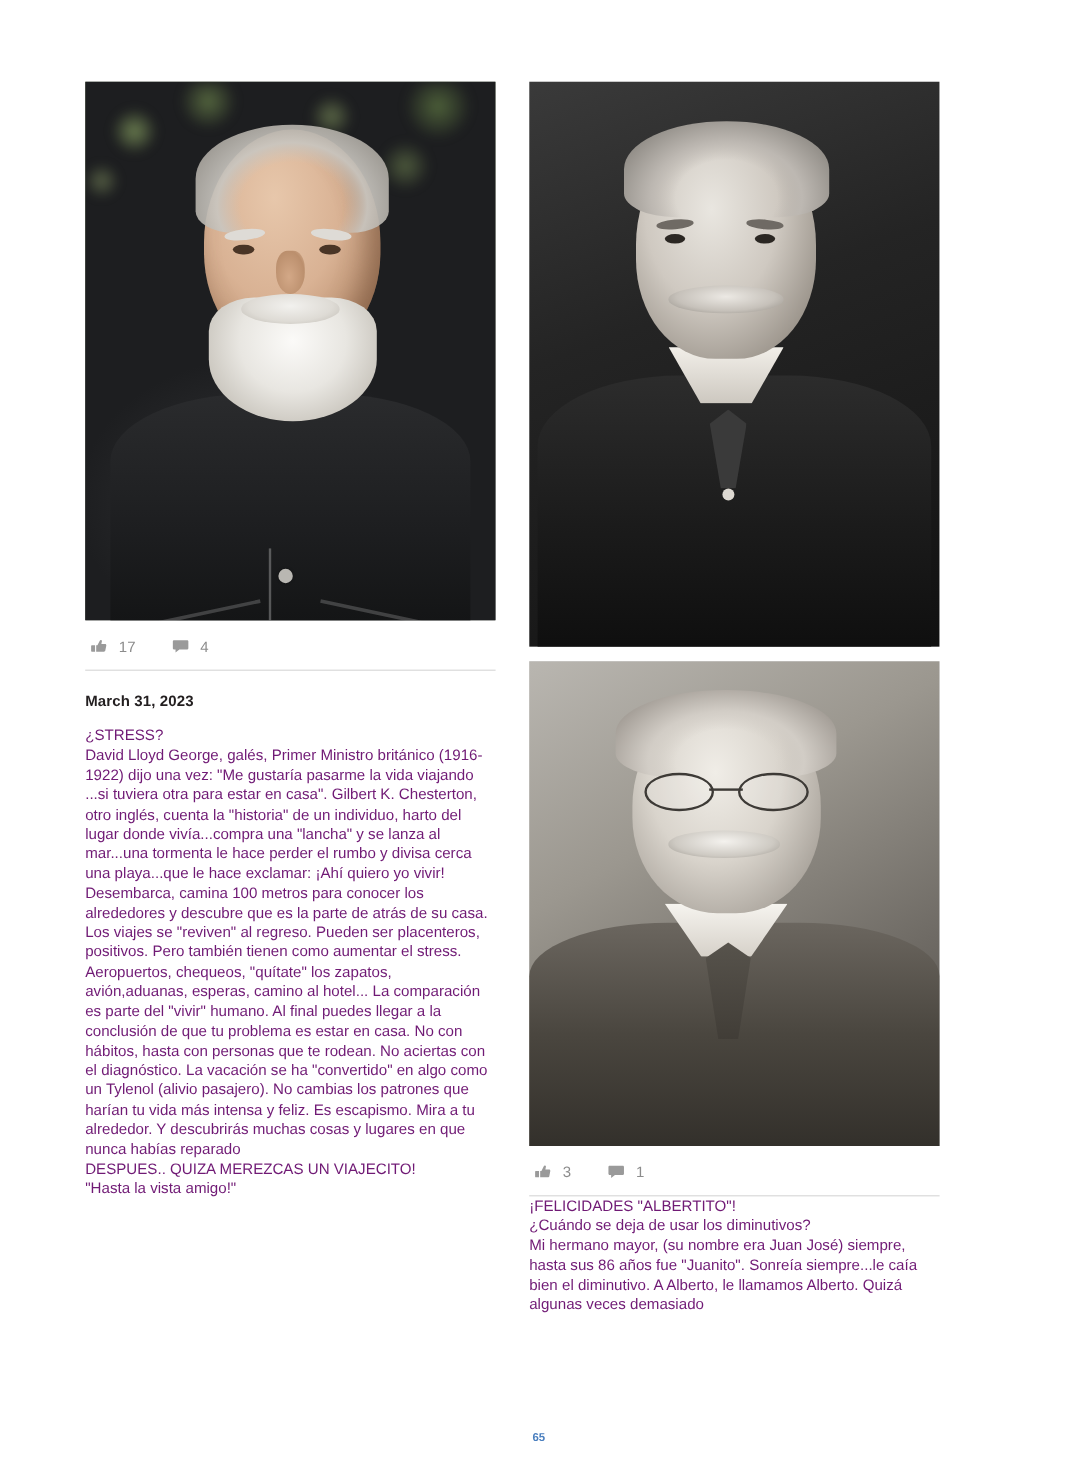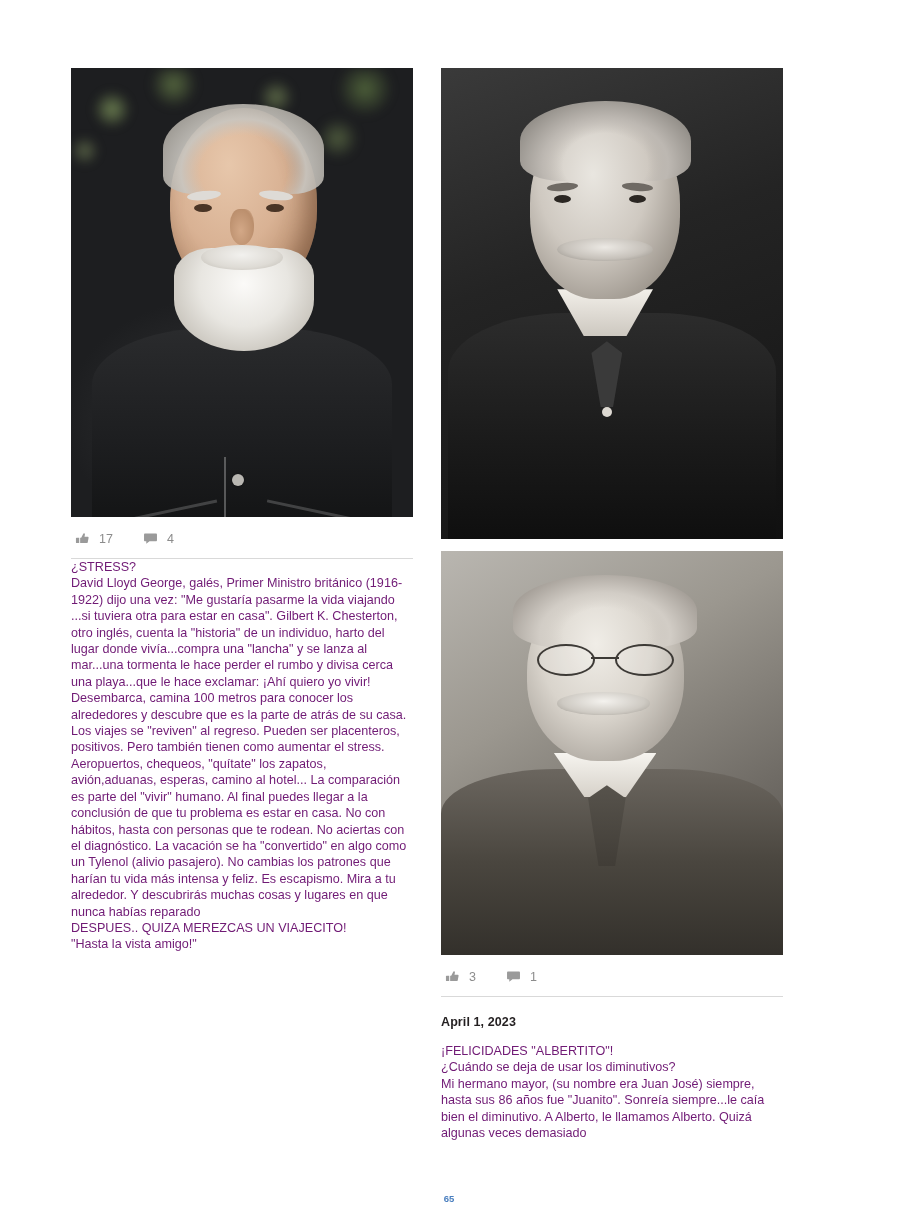--- a/index.html
+++ b/index.html
@@ -446,20 +446,21 @@
         <div class="reaction">
           <span class="icon-comment">
             <svg viewBox="0 0 16 16" width="15" height="15" fill="currentColor">
               <path d="M2.2 2.6h11.6c.6 0 1.1.5 1.1 1.1v6.1c0 .6-.5 1.1-1.1 1.1H6.9l-3.4 2.6v-2.6H2.2c-.6 0-1.1-.5-1.1-1.1V3.7c0-.6.5-1.1 1.1-1.1z"></path>
             </svg>
           </span>
           <span class="count">4</span>
         </div>
       </div>
 
+      <div class="post-date">March 31, 2023</div>
       <div class="post-body">¿STRESS?
 David Lloyd George, galés, Primer Ministro británico (1916-1922) dijo una vez: "Me gustaría pasarme la vida viajando ...si tuviera otra para estar en casa". Gilbert K. Chesterton, otro inglés, cuenta la "historia" de un individuo, harto del lugar donde vivía...compra una "lancha" y se lanza al mar...una tormenta le hace perder el rumbo y divisa cerca una playa...que le hace exclamar: ¡Ahí quiero yo vivir! Desembarca, camina 100 metros para conocer los alrededores y descubre que es la parte de atrás de su casa. Los viajes se "reviven" al regreso. Pueden ser placenteros, positivos. Pero también tienen como aumentar el stress. Aeropuertos, chequeos, "quítate" los zapatos, avión,aduanas, esperas, camino al hotel... La comparación es parte del "vivir" humano. Al final puedes llegar a la conclusión de que tu problema es estar en casa. No con hábitos, hasta con personas que te rodean. No aciertas con el diagnóstico. La vacación se ha "convertido" en algo como un Tylenol (alivio pasajero). No cambias los patrones que harían tu vida más intensa y feliz. Es escapismo. Mira a tu alrededor. Y descubrirás muchas cosas y lugares en que nunca habías reparado
 DESPUES.. QUIZA MEREZCAS UN VIAJECITO!
 "Hasta la vista amigo!"</div>
     </div>
 
     <div class="col col-right">
 
       <div class="photo photo-2">
         <div class="p2-bg"></div>
@@ -503,21 +504,20 @@
         <div class="reaction">
           <span class="icon-comment">
             <svg viewBox="0 0 16 16" width="15" height="15" fill="currentColor">
               <path d="M2.2 2.6h11.6c.6 0 1.1.5 1.1 1.1v6.1c0 .6-.5 1.1-1.1 1.1H6.9l-3.4 2.6v-2.6H2.2c-.6 0-1.1-.5-1.1-1.1V3.7c0-.6.5-1.1 1.1-1.1z"></path>
             </svg>
           </span>
           <span class="count">1</span>
         </div>
       </div>
 
-      <div class="post-date">April 1, 2023</div>
       <div class="post-body">¡FELICIDADES "ALBERTITO"!
 ¿Cuándo se deja de usar los diminutivos?
 Mi hermano mayor, (su nombre era Juan José) siempre, hasta sus 86 años fue "Juanito". Sonreía siempre...le caía bien el diminutivo. A Alberto, le llamamos Alberto. Quizá algunas veces demasiado</div>
     </div>
   </div>
 
   <div class="page-number">65</div>
 </div>
 
 </body></html>

